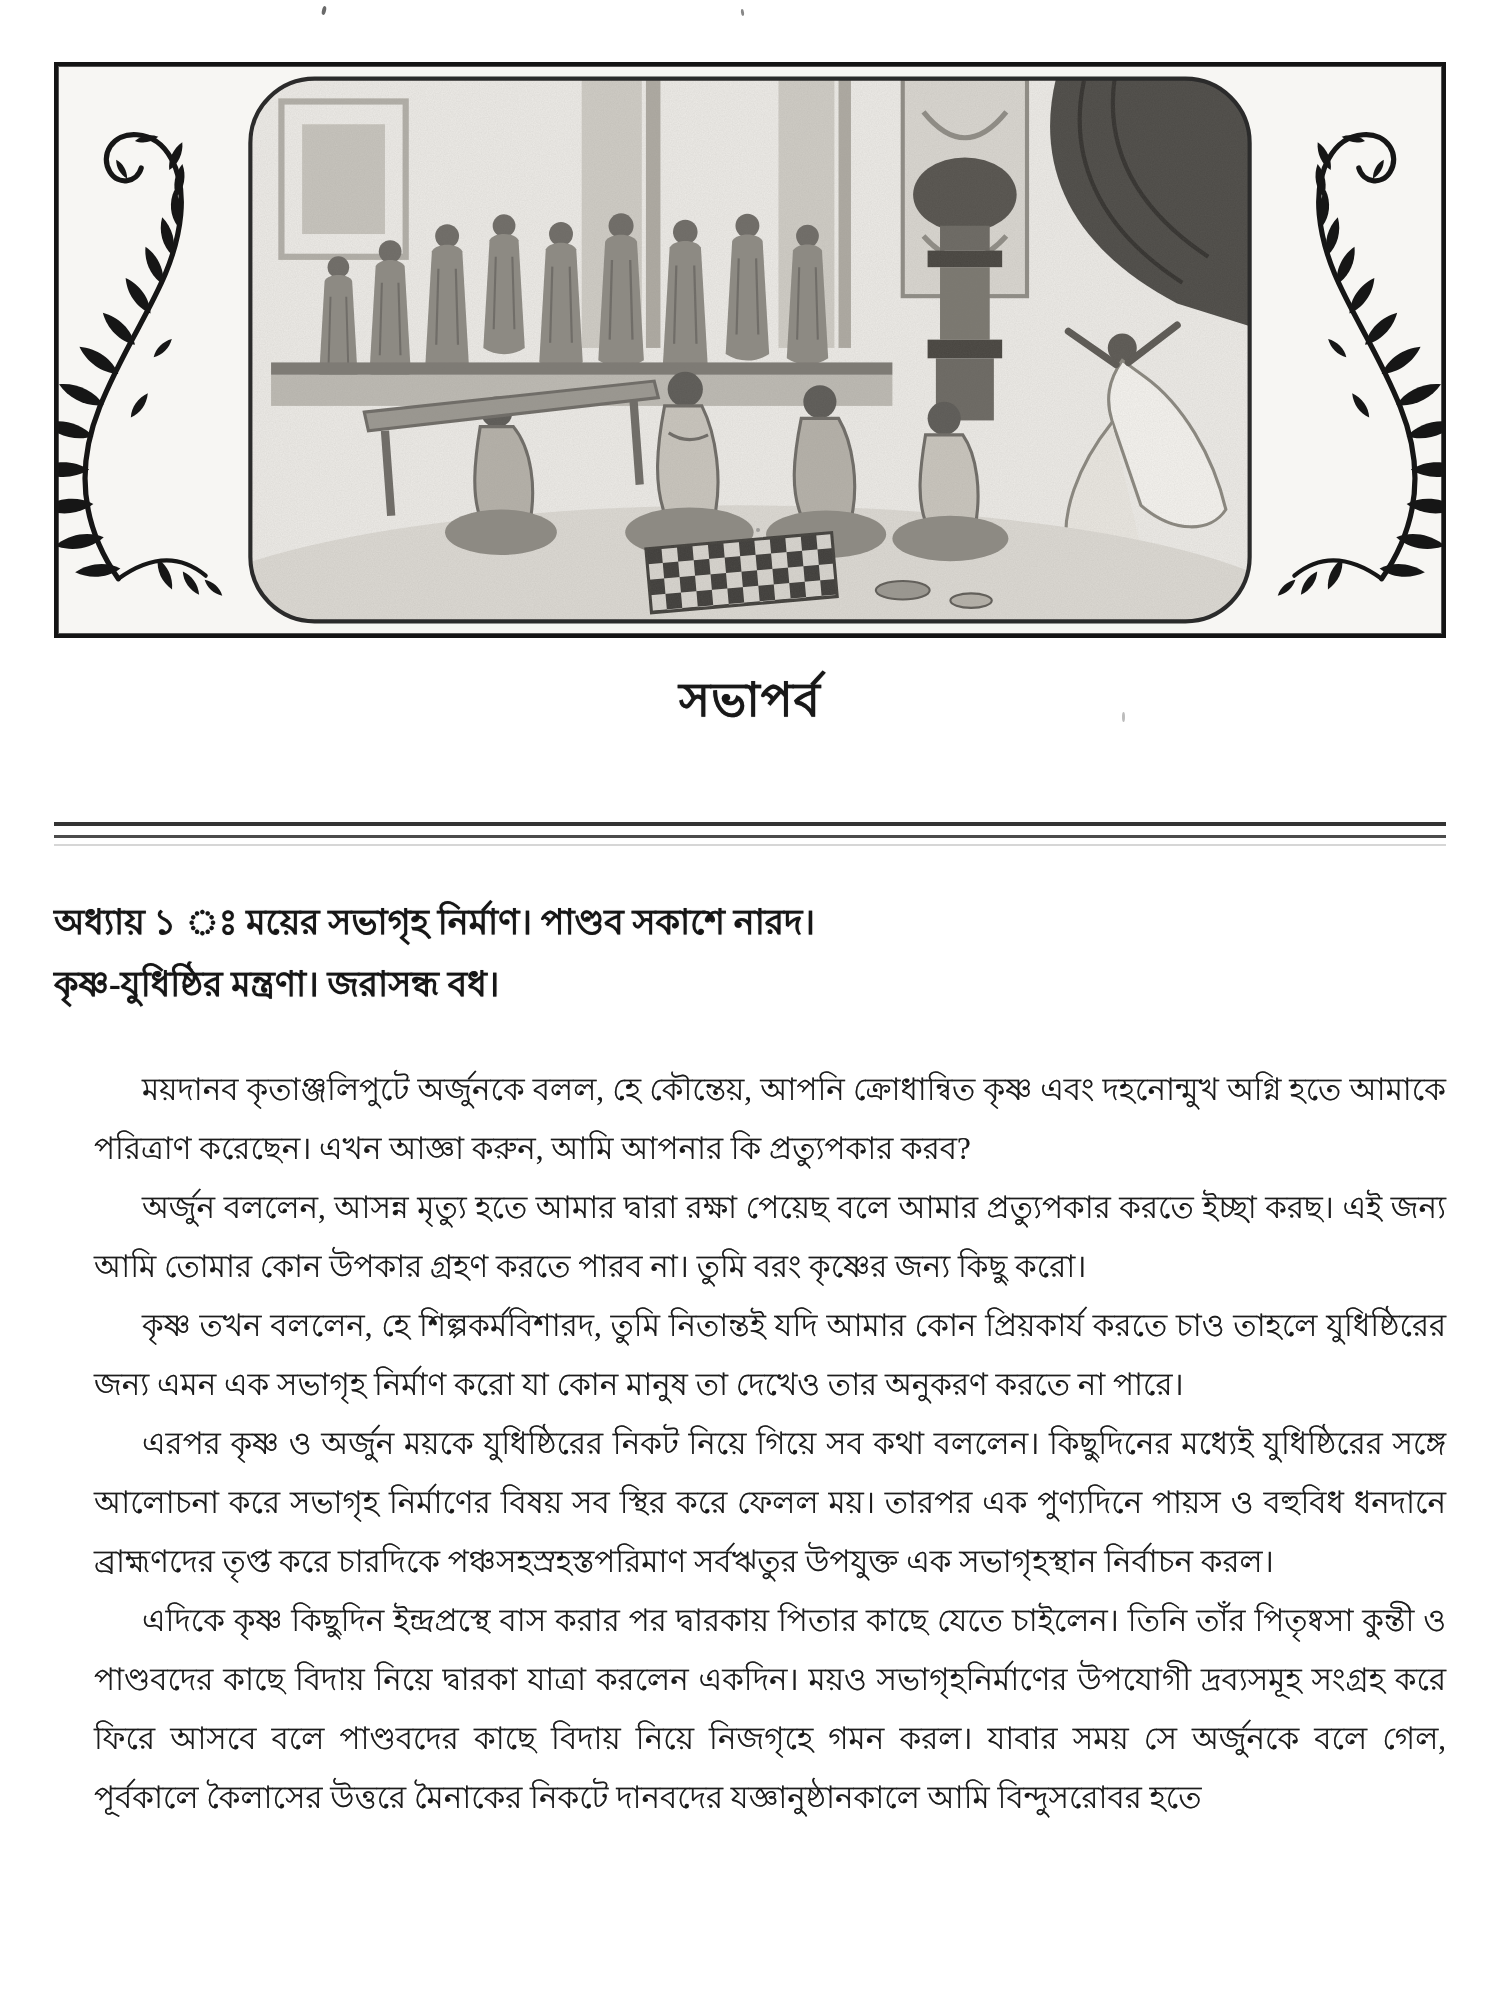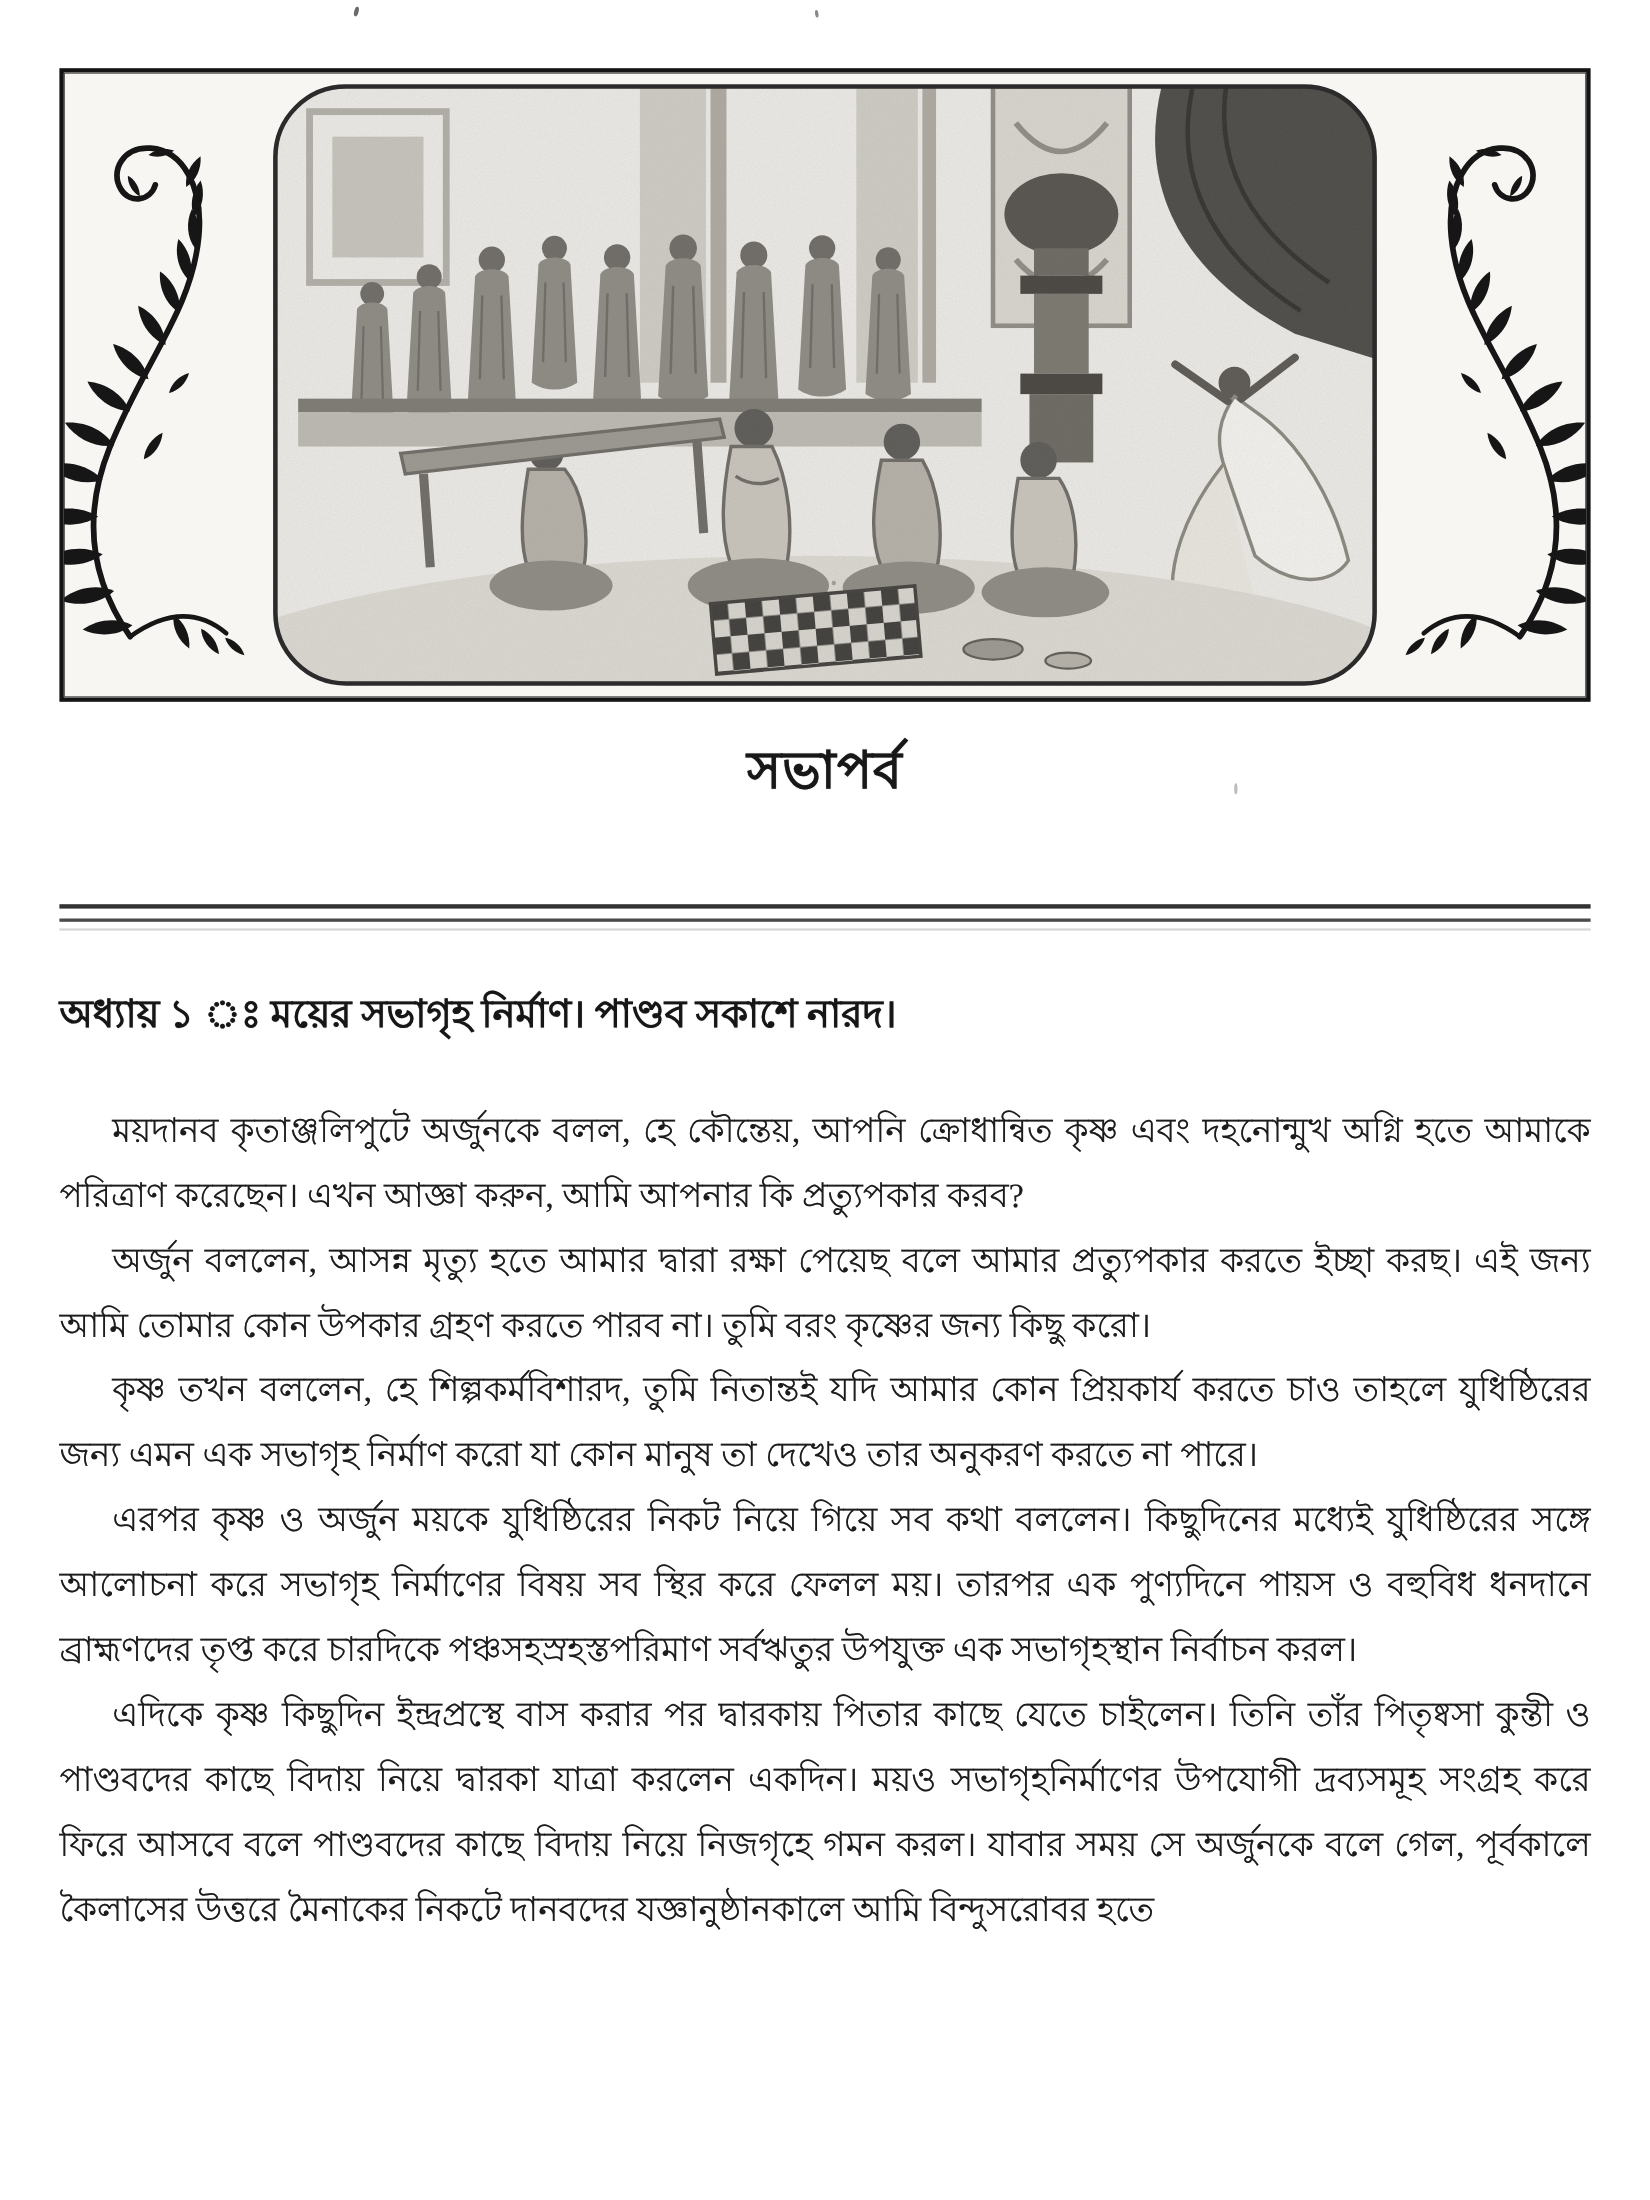--- a/index.html
+++ b/index.html
@@ -57,20 +57,21 @@
   }
 
   
   .body-text {
     margin-top: 44px;
     font-size: 31px;
     line-height: 59px;
     text-align: justify;
     color: #1c1c1c;
     text-shadow: 0 0 0.6px rgba(25,25,25,.55);
+    margin-left: 40px;
   }
   .body-text p { margin: 0; text-indent: 48px; }
 
   
   .speck { position: absolute; background: #6a6a6a; border-radius: 50%; }
   .speck.s1 { left: 322px; top: 6px;  width: 4px; height: 9px; transform: rotate(14deg); }
   .speck.s2 { left: 741px; top: 9px;  width: 3px; height: 7px; transform: rotate(-8deg); opacity:.8; }
   .speck.s3 { left: 1122px; top: 712px; width: 3px; height: 10px; opacity: .45; }
   .speck.s4 { left: 756px; top: 528px; width: 4px; height: 4px; opacity: .5; }
 </style>
@@ -224,20 +225,21 @@
 
   <div class="divider">
     <div class="top"></div>
     <div class="gap"></div>
     <div class="bot"></div>
     <div class="ghost"></div>
   </div>
 
   <div class="chapter">
     <div>অধ্যায় ১ ঃ ময়ের সভাগৃহ নির্মাণ। পাণ্ডব সকাশে নারদ।</div>
+    <div>কৃষ্ণ-যুধিষ্ঠির মন্ত্রণা। জরাসন্ধ বধ।</div>
   </div>
 
   <div class="body-text">
     <p>ময়দানব কৃতাঞ্জলিপুটে অর্জুনকে বলল, হে কৌন্তেয়, আপনি ক্রোধান্বিত কৃষ্ণ এবং দহনোন্মুখ অগ্নি হতে আমাকে পরিত্রাণ করেছেন। এখন আজ্ঞা করুন, আমি আপনার কি প্রত্যুপকার করব?</p>
     <p>অর্জুন বললেন, আসন্ন মৃত্যু হতে আমার দ্বারা রক্ষা পেয়েছ বলে আমার প্রত্যুপকার করতে ইচ্ছা করছ। এই জন্য আমি তোমার কোন উপকার গ্রহণ করতে পারব না। তুমি বরং কৃষ্ণের জন্য কিছু করো।</p>
     <p>কৃষ্ণ তখন বললেন, হে শিল্পকর্মবিশারদ, তুমি নিতান্তই যদি আমার কোন প্রিয়কার্য করতে চাও তাহলে যুধিষ্ঠিরের জন্য এমন এক সভাগৃহ নির্মাণ করো যা কোন মানুষ তা দেখেও তার অনুকরণ করতে না পারে।</p>
     <p>এরপর কৃষ্ণ ও অর্জুন ময়কে যুধিষ্ঠিরের নিকট নিয়ে গিয়ে সব কথা বললেন। কিছুদিনের মধ্যেই যুধিষ্ঠিরের সঙ্গে আলোচনা করে সভাগৃহ নির্মাণের বিষয় সব স্থির করে ফেলল ময়। তারপর এক পুণ্যদিনে পায়স ও বহুবিধ ধনদানে ব্রাহ্মণদের তৃপ্ত করে চারদিকে পঞ্চসহস্রহস্তপরিমাণ সর্বঋতুর উপযুক্ত এক সভাগৃহস্থান নির্বাচন করল।</p>
     <p>এদিকে কৃষ্ণ কিছুদিন ইন্দ্রপ্রস্থে বাস করার পর দ্বারকায় পিতার কাছে যেতে চাইলেন। তিনি তাঁর পিতৃষ্বসা কুন্তী ও পাণ্ডবদের কাছে বিদায় নিয়ে দ্বারকা যাত্রা করলেন একদিন। ময়ও সভাগৃহনির্মাণের উপযোগী দ্রব্যসমূহ সংগ্রহ করে ফিরে আসবে বলে পাণ্ডবদের কাছে বিদায় নিয়ে নিজগৃহে গমন করল। যাবার সময় সে অর্জুনকে বলে গেল, পূর্বকালে কৈলাসের উত্তরে মৈনাকের নিকটে দানবদের যজ্ঞানুষ্ঠানকালে আমি বিন্দুসরোবর হতে</p>
   </div>
 

